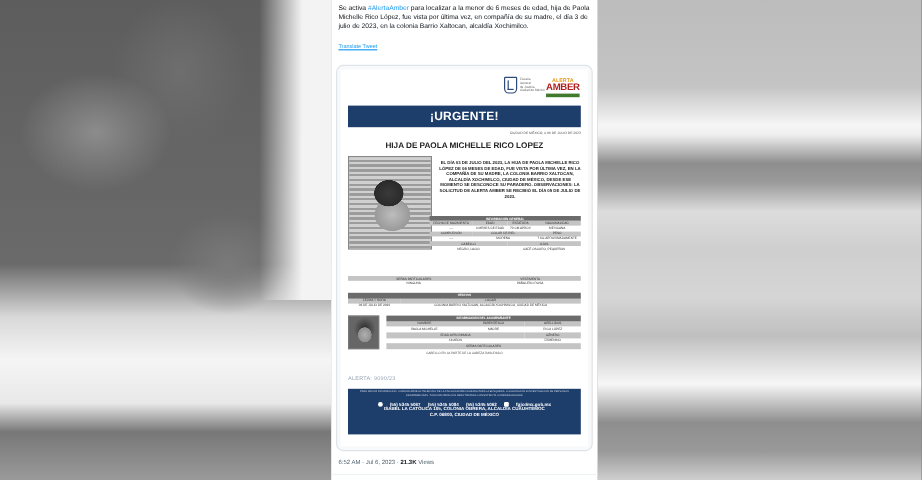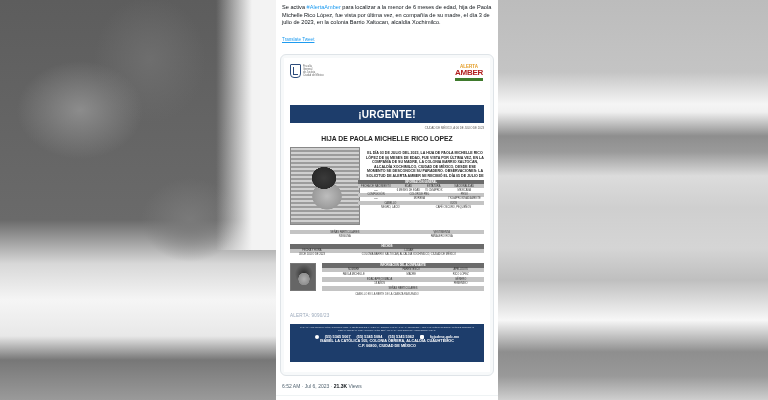--- a/index.html
+++ b/index.html
@@ -41,39 +41,39 @@
   .media-card {
     position: absolute; left: 4px; top: 54px; width: 214px; height: 322px;
     border: 1px solid #dfe4e8; border-radius: 6px;
     background: #f7f9fa;
     padding: 3px;
   }
   .poster {
     width: 100%; height: 100%; background: #ffffff; position: relative;
     padding: 6px 6px 0 6px;
   }
-  .poster-header { display: flex; justify-content: space-between; align-items: flex-start; height: 24px; }
+  .poster-header { display: flex; justify-content: flex-end; align-items: flex-start; height: 24px; }
   .fgj-logo { display: flex; align-items: center; gap: 2px; }
   .fgj-mark {
     width: 11px; height: 14px; border: 1.5px solid #2c4c7c; border-radius: 1px 1px 4px 4px;
     position: relative;
   }
   .fgj-mark::after {
     content: ""; position: absolute; left: 2px; top: 2px; width: 4px; height: 7px;
     border-left: 1.5px solid #2c4c7c; border-bottom: 1.5px solid #2c4c7c;
   }
   .fgj-text { font-size: 2.6px; line-height: 3.2px; color: #666; }
   .amber-logo {
     width: 30px; height: 22px; display: flex; flex-direction: column; align-items: center;
   }
   .amber-top { font-size: 4.5px; font-weight: bold; color: #e39b22; line-height: 5px; }
   .amber-mid { font-size: 8px; font-weight: bold; color: #b21e1e; line-height: 8px; letter-spacing: -0.3px; }
   .amber-bot { width: 28px; height: 3px; background: #3f7a2d; margin-top: 1px; }
   .urgent-bar {
-    background: #1d3d6b; height: 18px; margin-top: 17px;
+    background: #1d3d6b; height: 18px; margin-top: 0px;
     display: flex; align-items: center; justify-content: center;
     color: #fff; font-weight: bold; font-size: 10px; letter-spacing: 0.2px;
   }
   .place-date { text-align: right; font-size: 2.8px; color: #555; margin-top: 3px; }
   .poster-title {
     text-align: center; font-weight: bold; font-size: 6.8px; color: #222; margin-top: 5px;
   }
   .case-row { display: flex; gap: 6px; margin-top: 5px; }
   .photo-main {
     width: 70px; height: 78px; flex: none;

